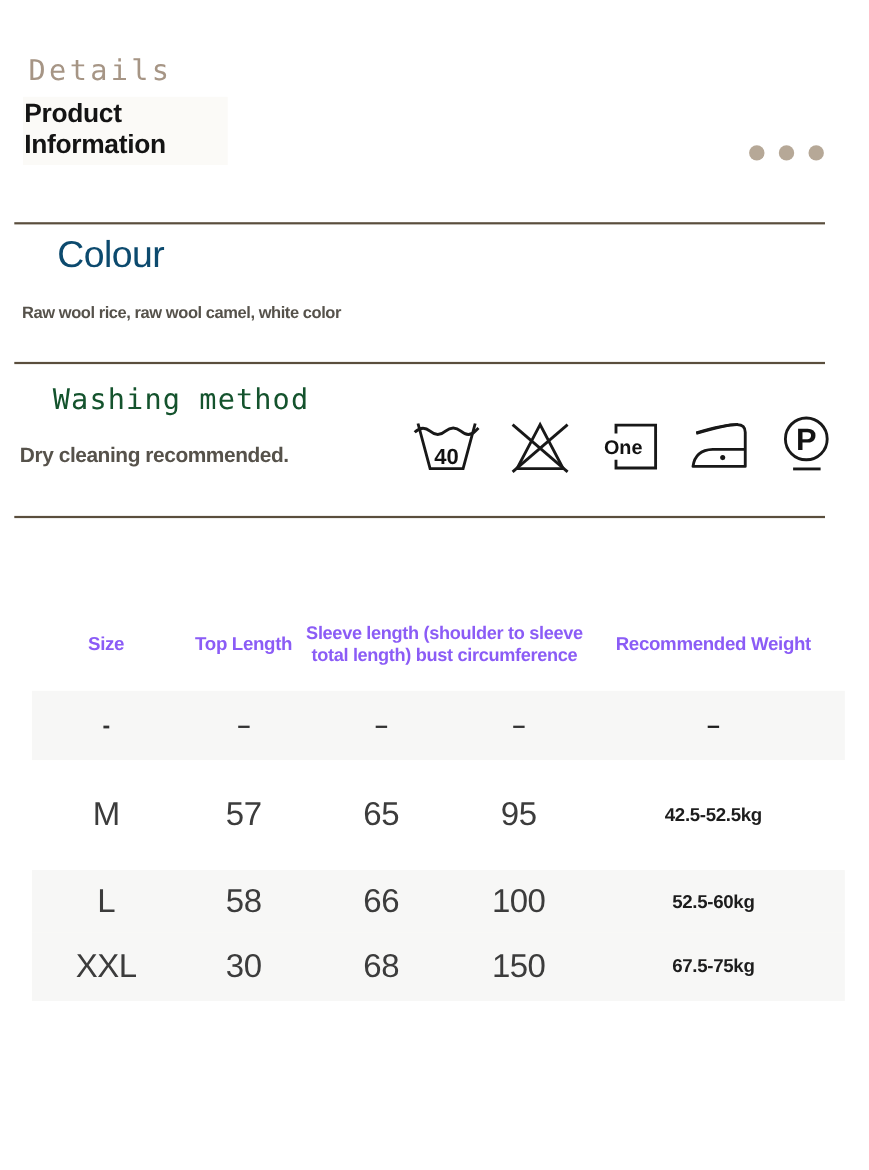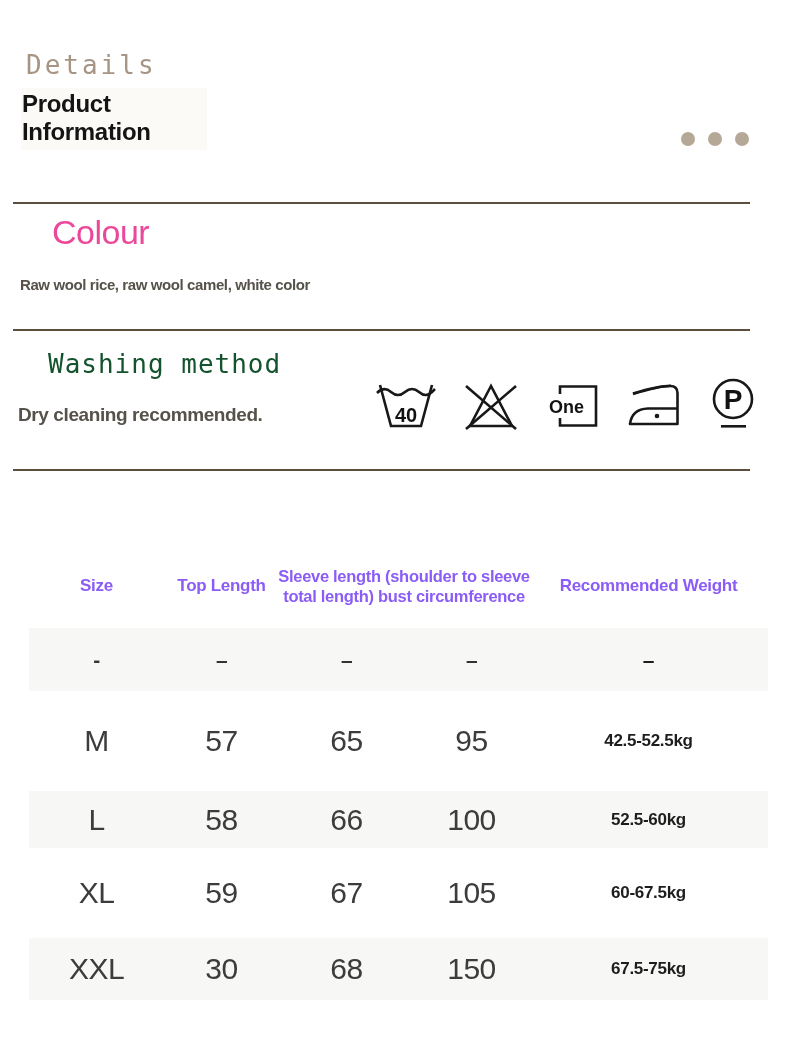--- a/index.html
+++ b/index.html
@@ -24,21 +24,21 @@
   .dots { position:absolute; left:681px; top:132px; display:flex; gap:13px; }
   .dot { width:14px; height:14px; border-radius:50%; background:#b6a897; }
   
   .rule { position:absolute; left:13px; width:737px; height:2px; background:#5a4e3d; }
   .rule-1 { top:202px; }
   .rule-2 { top:329px; }
   .rule-3 { top:469px; }
   
   .colour-heading {
     position:absolute; left:52px; top:213px;
-    font-size:34px; color:#ec4899; letter-spacing:-0.5px; font-weight:normal;
+    font-size:34px; color:#0c4a6e; letter-spacing:-0.5px; font-weight:normal;
   }
   .colour-text {
     position:absolute; left:20px; top:276px;
     font-size:15px; font-weight:bold; color:#56524b; letter-spacing:-0.4px;
   }
   
   .washing-heading {
     position:absolute; left:48px; top:349px;
     font-family:"DejaVu Sans Mono", monospace;
     font-size:26px; letter-spacing:1px; color:#14532d;
@@ -166,27 +166,20 @@
       <div class="cell-big">95</div>
       <div class="cell-weight">42.5-52.5kg</div>
     </div>
     <div class="trow band r3">
       <div class="cell-big">L</div>
       <div class="cell-big">58</div>
       <div class="cell-big">66</div>
       <div class="cell-big">100</div>
       <div class="cell-weight">52.5-60kg</div>
     </div>
-    <div class="trow r4">
-      <div class="cell-big">XL</div>
-      <div class="cell-big">59</div>
-      <div class="cell-big">67</div>
-      <div class="cell-big">105</div>
-      <div class="cell-weight">60-67.5kg</div>
-    </div>
     <div class="trow band r5">
       <div class="cell-big">XXL</div>
       <div class="cell-big">30</div>
       <div class="cell-big">68</div>
       <div class="cell-big">150</div>
       <div class="cell-weight">67.5-75kg</div>
     </div>
   </div>
 
 </div>

